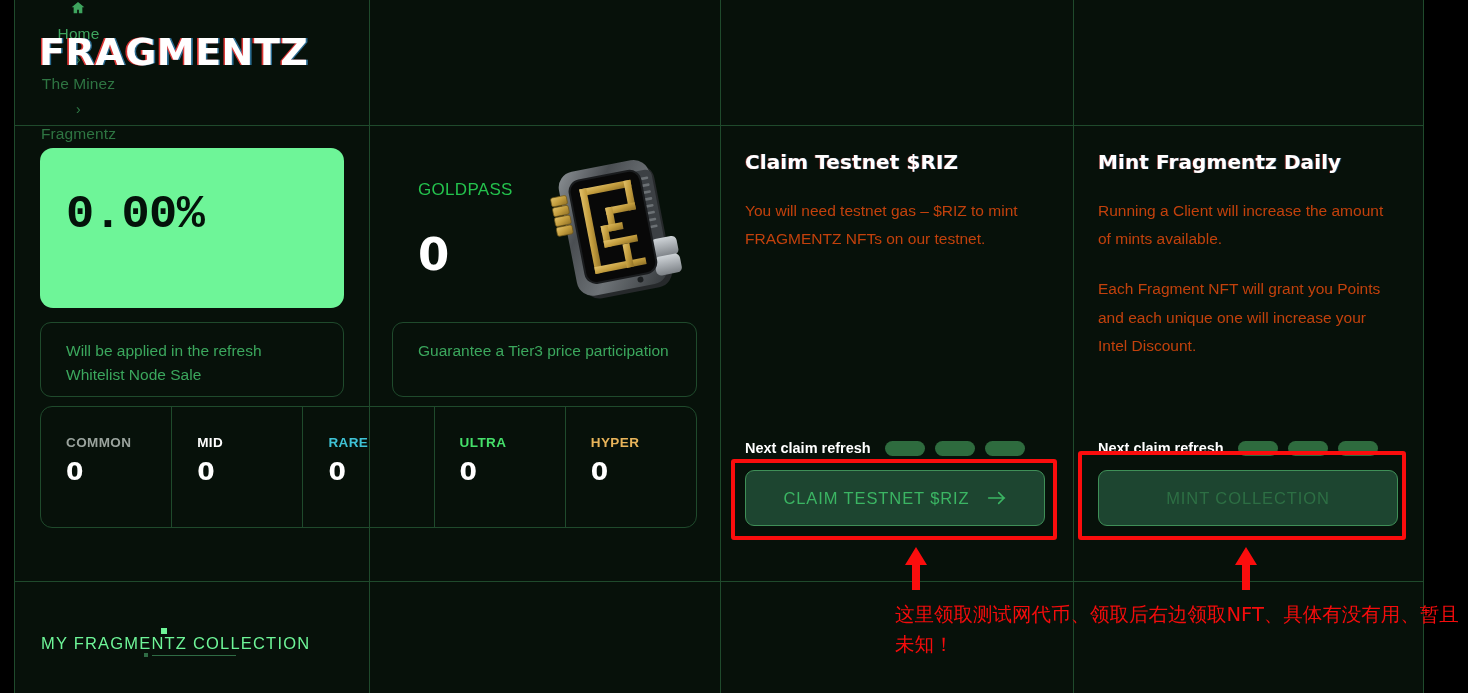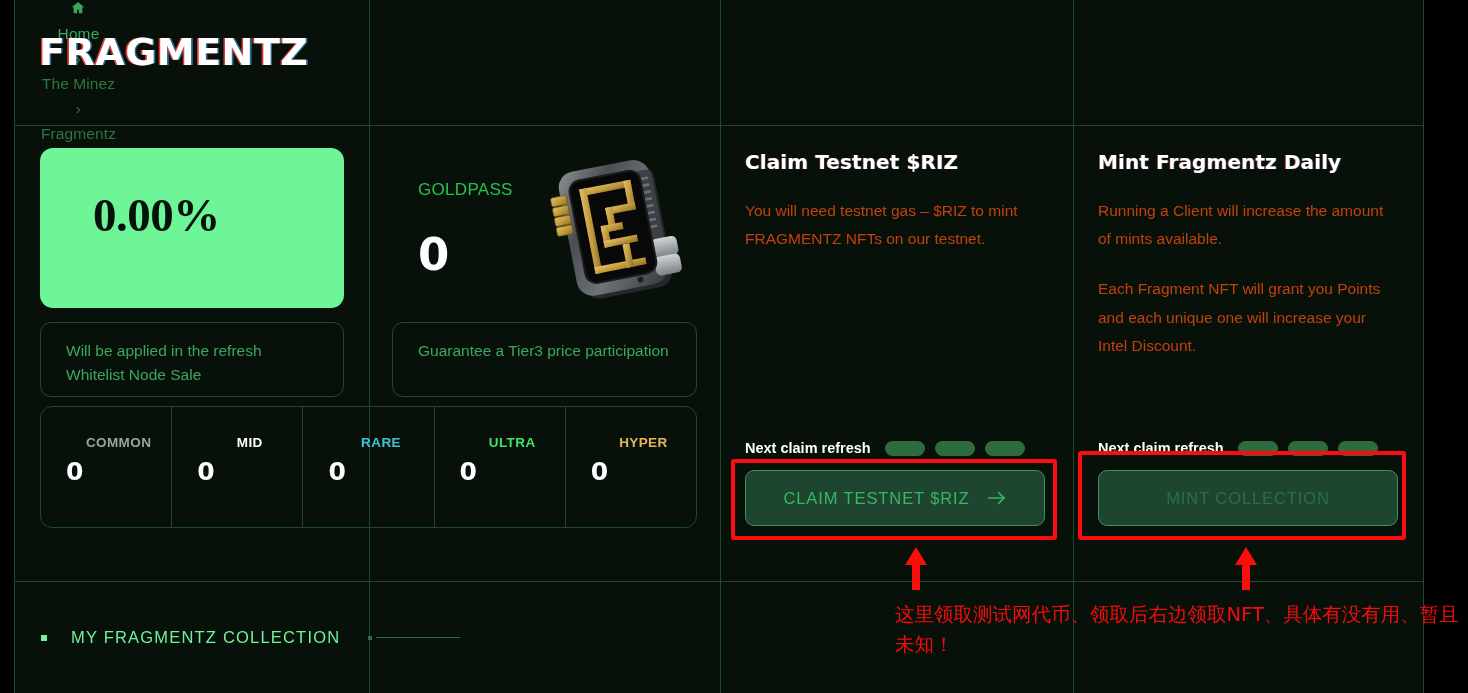--- a/index.html
+++ b/index.html
@@ -99,22 +99,21 @@
     color: #05150b;
     letter-spacing: .3px;
     font-weight: 500;
   }
   .intel-value {
     margin-top: 12px;
     font-size: 47px;
     font-weight: 800;
     color: #04120a;
     letter-spacing: -0.5px;
-    font-family: Liberation Serif, serif;
-    margin-left: 27px;
+    font-family: Liberation Mono, monospace;
   }
 
   .note-box {
     position: absolute;
     border: 1px solid #1f4a2c;
     border-radius: 11px;
     padding: 16px 25px;
     color: #3ba75d;
     font-size: 15.5px;
     line-height: 1.55;
@@ -158,21 +157,20 @@
   .rarity-cell {
     flex: 1;
     border-right: 1px solid #1f4a2c;
     padding: 28px 0 0 25px;
   }
   .rarity-cell:last-child { border-right: none; }
   .rarity-name {
     font-size: 13.5px;
     font-weight: 600;
     letter-spacing: .4px;
-    text-align: center;
   }
   .rarity-num {
     margin-top: 7px;
     font-size: 25px;
     font-weight: 800;
     color: #ffffff;
     font-family: "DejaVu Sans", sans-serif;
   }
 
   
@@ -250,20 +248,21 @@
     line-height: 1.55;
     font-family: "DejaVu Sans", sans-serif;
   }
 
   
   .collection-row {
     position: absolute;
     left: 41px; top: 628px;
     display: flex;
     align-items: center;
+    flex-direction: column;
   }
   .coll-bullet {
     width: 6px; height: 6px;
     background: #6ef598;
     margin-right: 24px;
   }
   .coll-title {
     font-size: 16.5px;
     color: #6ef598;
     letter-spacing: 1.2px;

